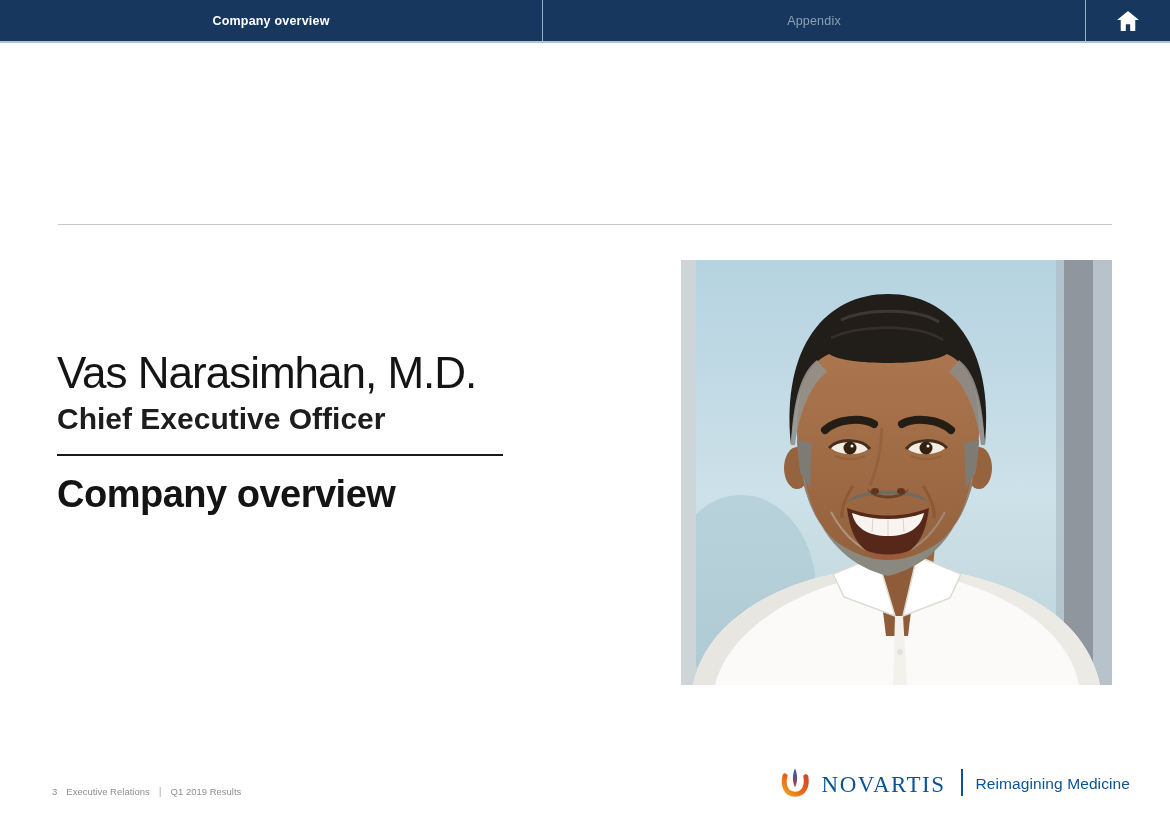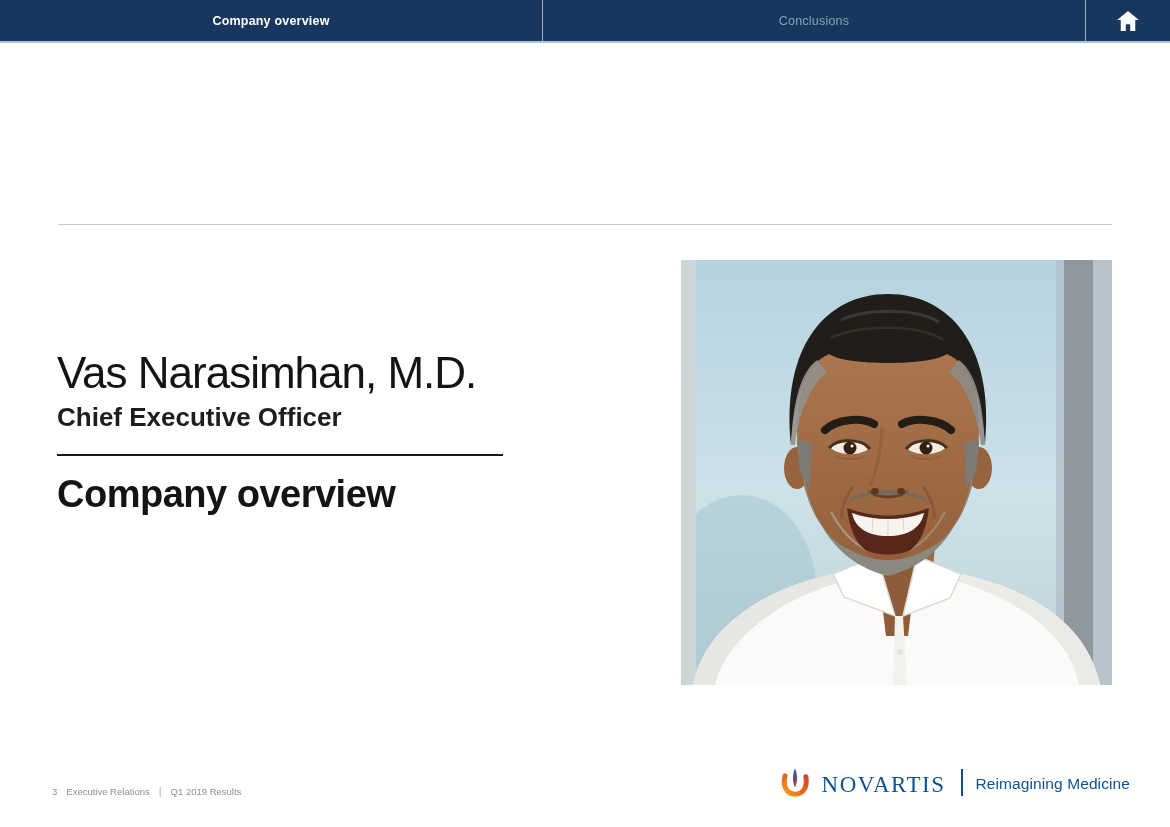--- a/index.html
+++ b/index.html
@@ -48,21 +48,21 @@
     position:absolute;left:58px;top:224px;width:1054px;height:1px;
     background:#c9c9c9;
   }
   .speaker-name{
     position:absolute;left:57px;top:351px;
     font-size:44px;font-weight:normal;color:#141414;
     letter-spacing:-1px;line-height:1.0;
   }
   .speaker-title{
     position:absolute;left:57px;top:404px;
-    font-size:26px;color:#1d1d1d;line-height:1.0;
+    font-size:30px;color:#1d1d1d;line-height:1.0;
   }
   .title-rule{
     position:absolute;left:57px;top:454px;width:446px;height:2px;
     background:#1a1a1a;
   }
   .section-title{
     position:absolute;left:57px;top:475px;
     font-size:38px;font-weight:bold;color:#141414;
     letter-spacing:-.5px;line-height:1.0;
   }
@@ -99,21 +99,21 @@
   }
 </style>
 </head>
 <body>
 
 <nav class="nav">
   <div class="tab active">
     <span class="tab-label">Company overview</span>
   </div>
   <div class="tab">
-    <span class="tab-label">Conclusions</span>
+    <span class="tab-label">Appendix</span>
   </div>
   <div class="home-btn">
     <span>
       <svg viewBox="0 0 24 22">
         <path d="M12 0 L24 10 L20 10 L20 22 L14.4 22 L14.4 14.5 L9.6 14.5 L9.6 22 L4 22 L4 10 L0 10 Z" fill="#ffffff"></path>
       </svg>
     </span>
   </div>
 </nav>
 

